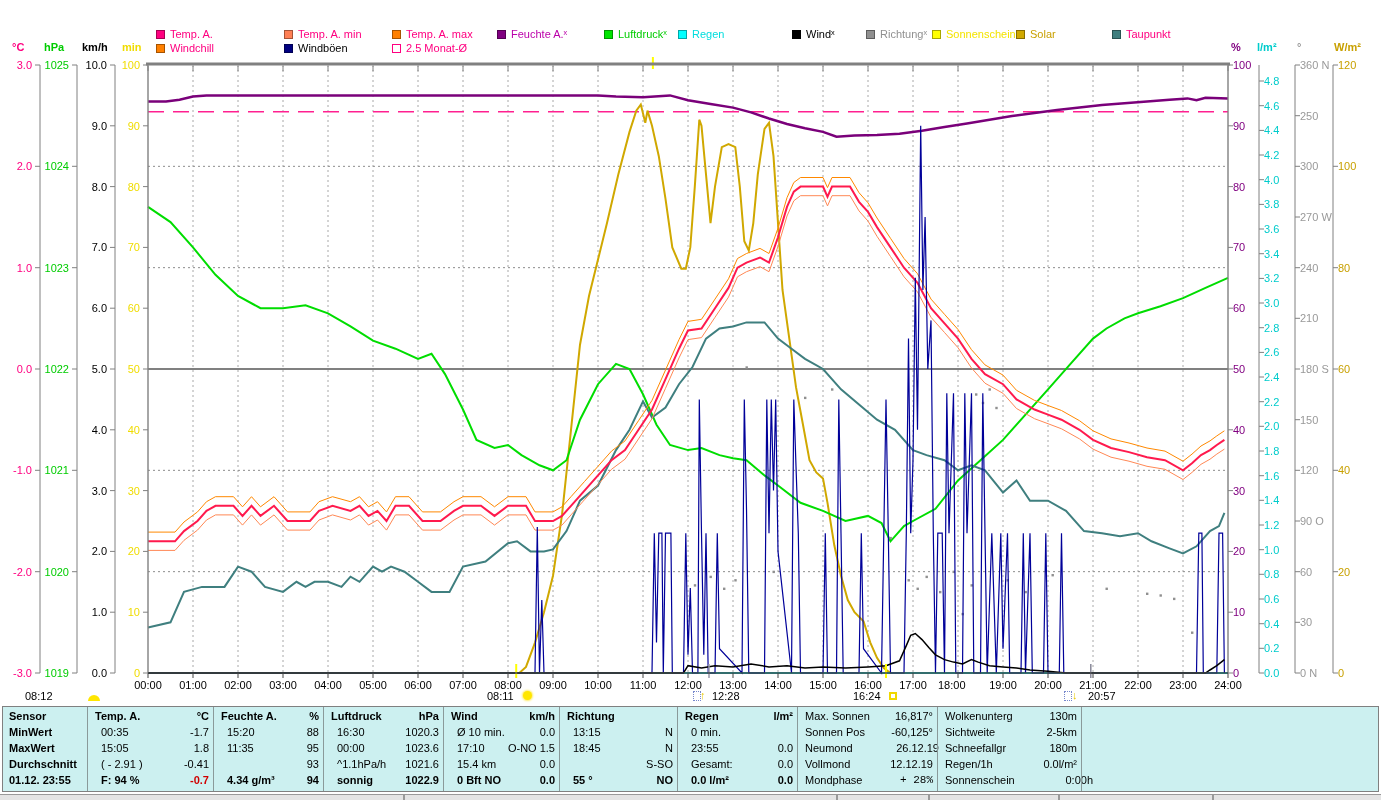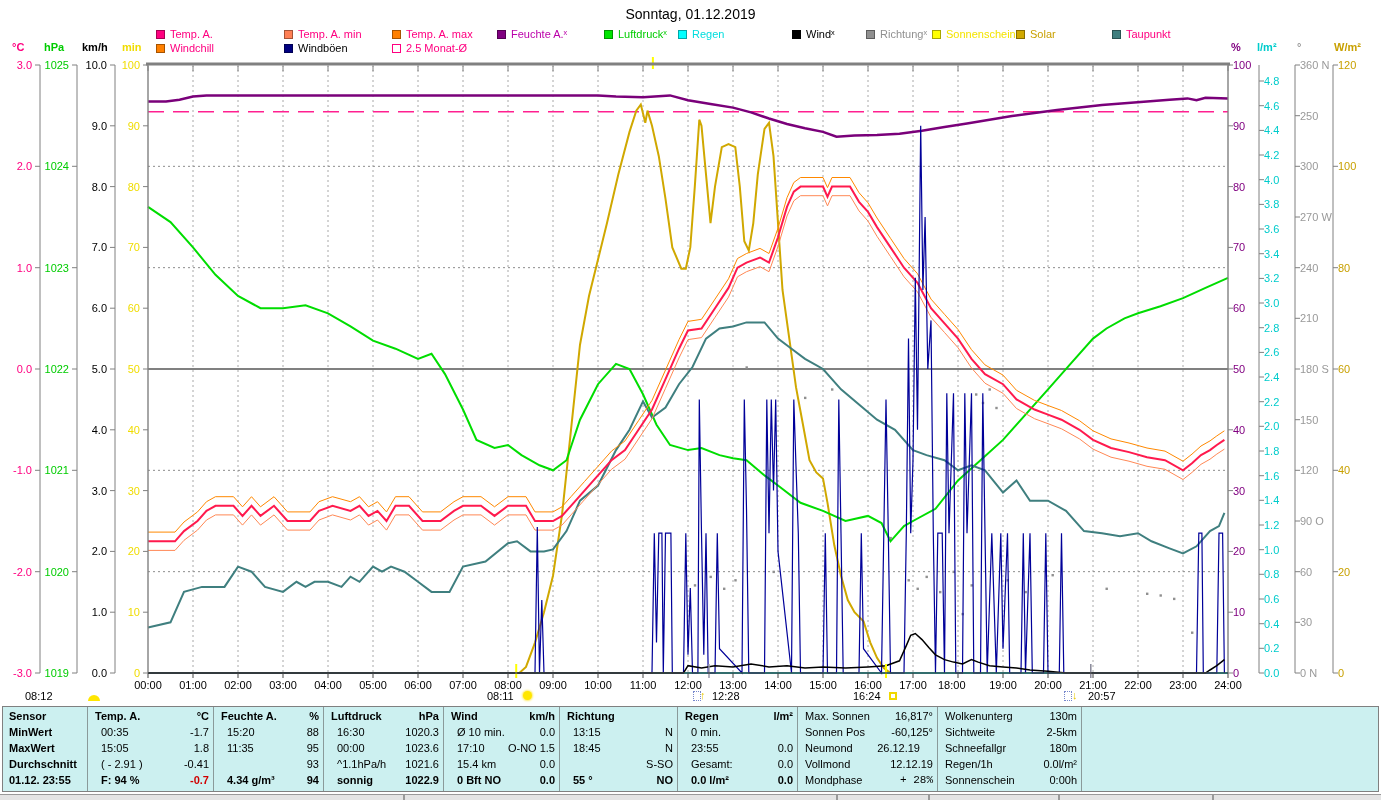--- a/index.html
+++ b/index.html
@@ -24,21 +24,20 @@
   .sunrise-icon{position:absolute;width:12px;height:6px;background:#ffe600;border-radius:8px 8px 0 0;}
   .sun-icon{position:absolute;width:9px;height:9px;background:#ffe600;border-radius:50%;box-shadow:0 0 2px 1px #ffec66;}
   .sunset-icon{position:absolute;width:8px;height:8px;background:#fff;border:2px solid #f0d800;box-sizing:border-box;}
   .moonrise-icon{position:absolute;width:8px;height:10px;border:1px dotted #7788cc;box-sizing:border-box;}
   .arrow{position:absolute;font-size:11px;font-weight:bold;color:#e8c800;}
 </style>
 </head>
 <body>
 
 <div id="root">
-  <div id="title" class="abs">Sonntag, 01.12.2019</div>
   <div id="chartsvg-wrap"><svg width="1381" height="800" viewBox="0 0 1381 800">
         <line x1="193" y1="65" x2="193" y2="673" stroke="#a8a8a8" stroke-width="1" stroke-dasharray="2 3"></line>
         <line x1="238" y1="65" x2="238" y2="673" stroke="#a8a8a8" stroke-width="1" stroke-dasharray="2 3"></line>
         <line x1="283" y1="65" x2="283" y2="673" stroke="#a8a8a8" stroke-width="1" stroke-dasharray="2 3"></line>
         <line x1="328" y1="65" x2="328" y2="673" stroke="#a8a8a8" stroke-width="1" stroke-dasharray="2 3"></line>
         <line x1="373" y1="65" x2="373" y2="673" stroke="#a8a8a8" stroke-width="1" stroke-dasharray="2 3"></line>
         <line x1="418" y1="65" x2="418" y2="673" stroke="#a8a8a8" stroke-width="1" stroke-dasharray="2 3"></line>
         <line x1="463" y1="65" x2="463" y2="673" stroke="#a8a8a8" stroke-width="1" stroke-dasharray="2 3"></line>
         <line x1="508" y1="65" x2="508" y2="673" stroke="#a8a8a8" stroke-width="1" stroke-dasharray="2 3"></line>
         <line x1="553" y1="65" x2="553" y2="673" stroke="#a8a8a8" stroke-width="1" stroke-dasharray="2 3"></line>
@@ -498,36 +497,36 @@
       <div class="tcell" style="top: 51px; left: 688px;">Gesamt:</div>
       <div class="tcell" style="top: 51px; right: 585px;">0.0</div>
       <div class="tcell b" style="top: 67px; left: 688px;">0.0 l/m²</div>
       <div class="tcell b" style="top: 67px; right: 585px;">0.0</div>
       <div class="tdiv" style="left: 794px;"></div>
       <div class="tcell" style="top: 3px; left: 802px;">Max. Sonnen</div>
       <div class="tcell" style="top: 3px; right: 445px;">16,817°</div>
       <div class="tcell" style="top: 19px; left: 802px;">Sonnen Pos</div>
       <div class="tcell" style="top: 19px; right: 445px;">-60,125°</div>
       <div class="tcell" style="top: 35px; left: 802px;">Neumond</div>
-      <div class="tcell" style="top: 35px; right: 458px; margin-left: 12px;">26.12.19</div>
+      <div class="tcell" style="top: 35px; right: 439px; margin-left: 12px;">26.12.19</div>
       <div class="tcell" style="top: 51px; left: 802px;">Vollmond</div>
       <div class="tcell" style="top: 51px; right: 445px;">12.12.19</div>
       <div class="tcell" style="top: 67px; left: 802px;">Mondphase</div>
       <div class="tcell" style="top: 67px; right: 445px; font-family: Liberation Mono, monospace;">+ 28%</div>
       <div class="tdiv" style="left: 934px;"></div>
       <div class="tcell" style="top: 3px; left: 942px;">Wolkenunterg</div>
       <div class="tcell" style="top: 3px; right: 301px;">130m</div>
       <div class="tcell" style="top: 19px; left: 942px;">Sichtweite</div>
       <div class="tcell" style="top: 19px; right: 301px;">2-5km</div>
       <div class="tcell" style="top: 35px; left: 942px;">Schneefallgr</div>
       <div class="tcell" style="top: 35px; right: 301px;">180m</div>
       <div class="tcell" style="top: 51px; left: 942px;">Regen/1h</div>
       <div class="tcell" style="top: 51px; right: 301px;">0.0l/m²</div>
       <div class="tcell" style="top: 67px; left: 942px;">Sonnenschein</div>
-      <div class="tcell" style="top: 67px; right: 301px;">0:00h</div>
+      <div class="tcell" style="top: 67px; right: 285px;">0:00h</div>
       <div class="tdiv" style="left: 1078px;"></div>
     </div>
   <div id="bstrip">
       <div class="bseg" style="left: 403px;"></div>
       <div class="bseg" style="left: 836px;"></div>
       <div class="bseg" style="left: 928px;"></div>
       <div class="bseg" style="left: 1058px;"></div>
       <div class="bseg" style="left: 1212px;"></div>
     </div>
 </div>

